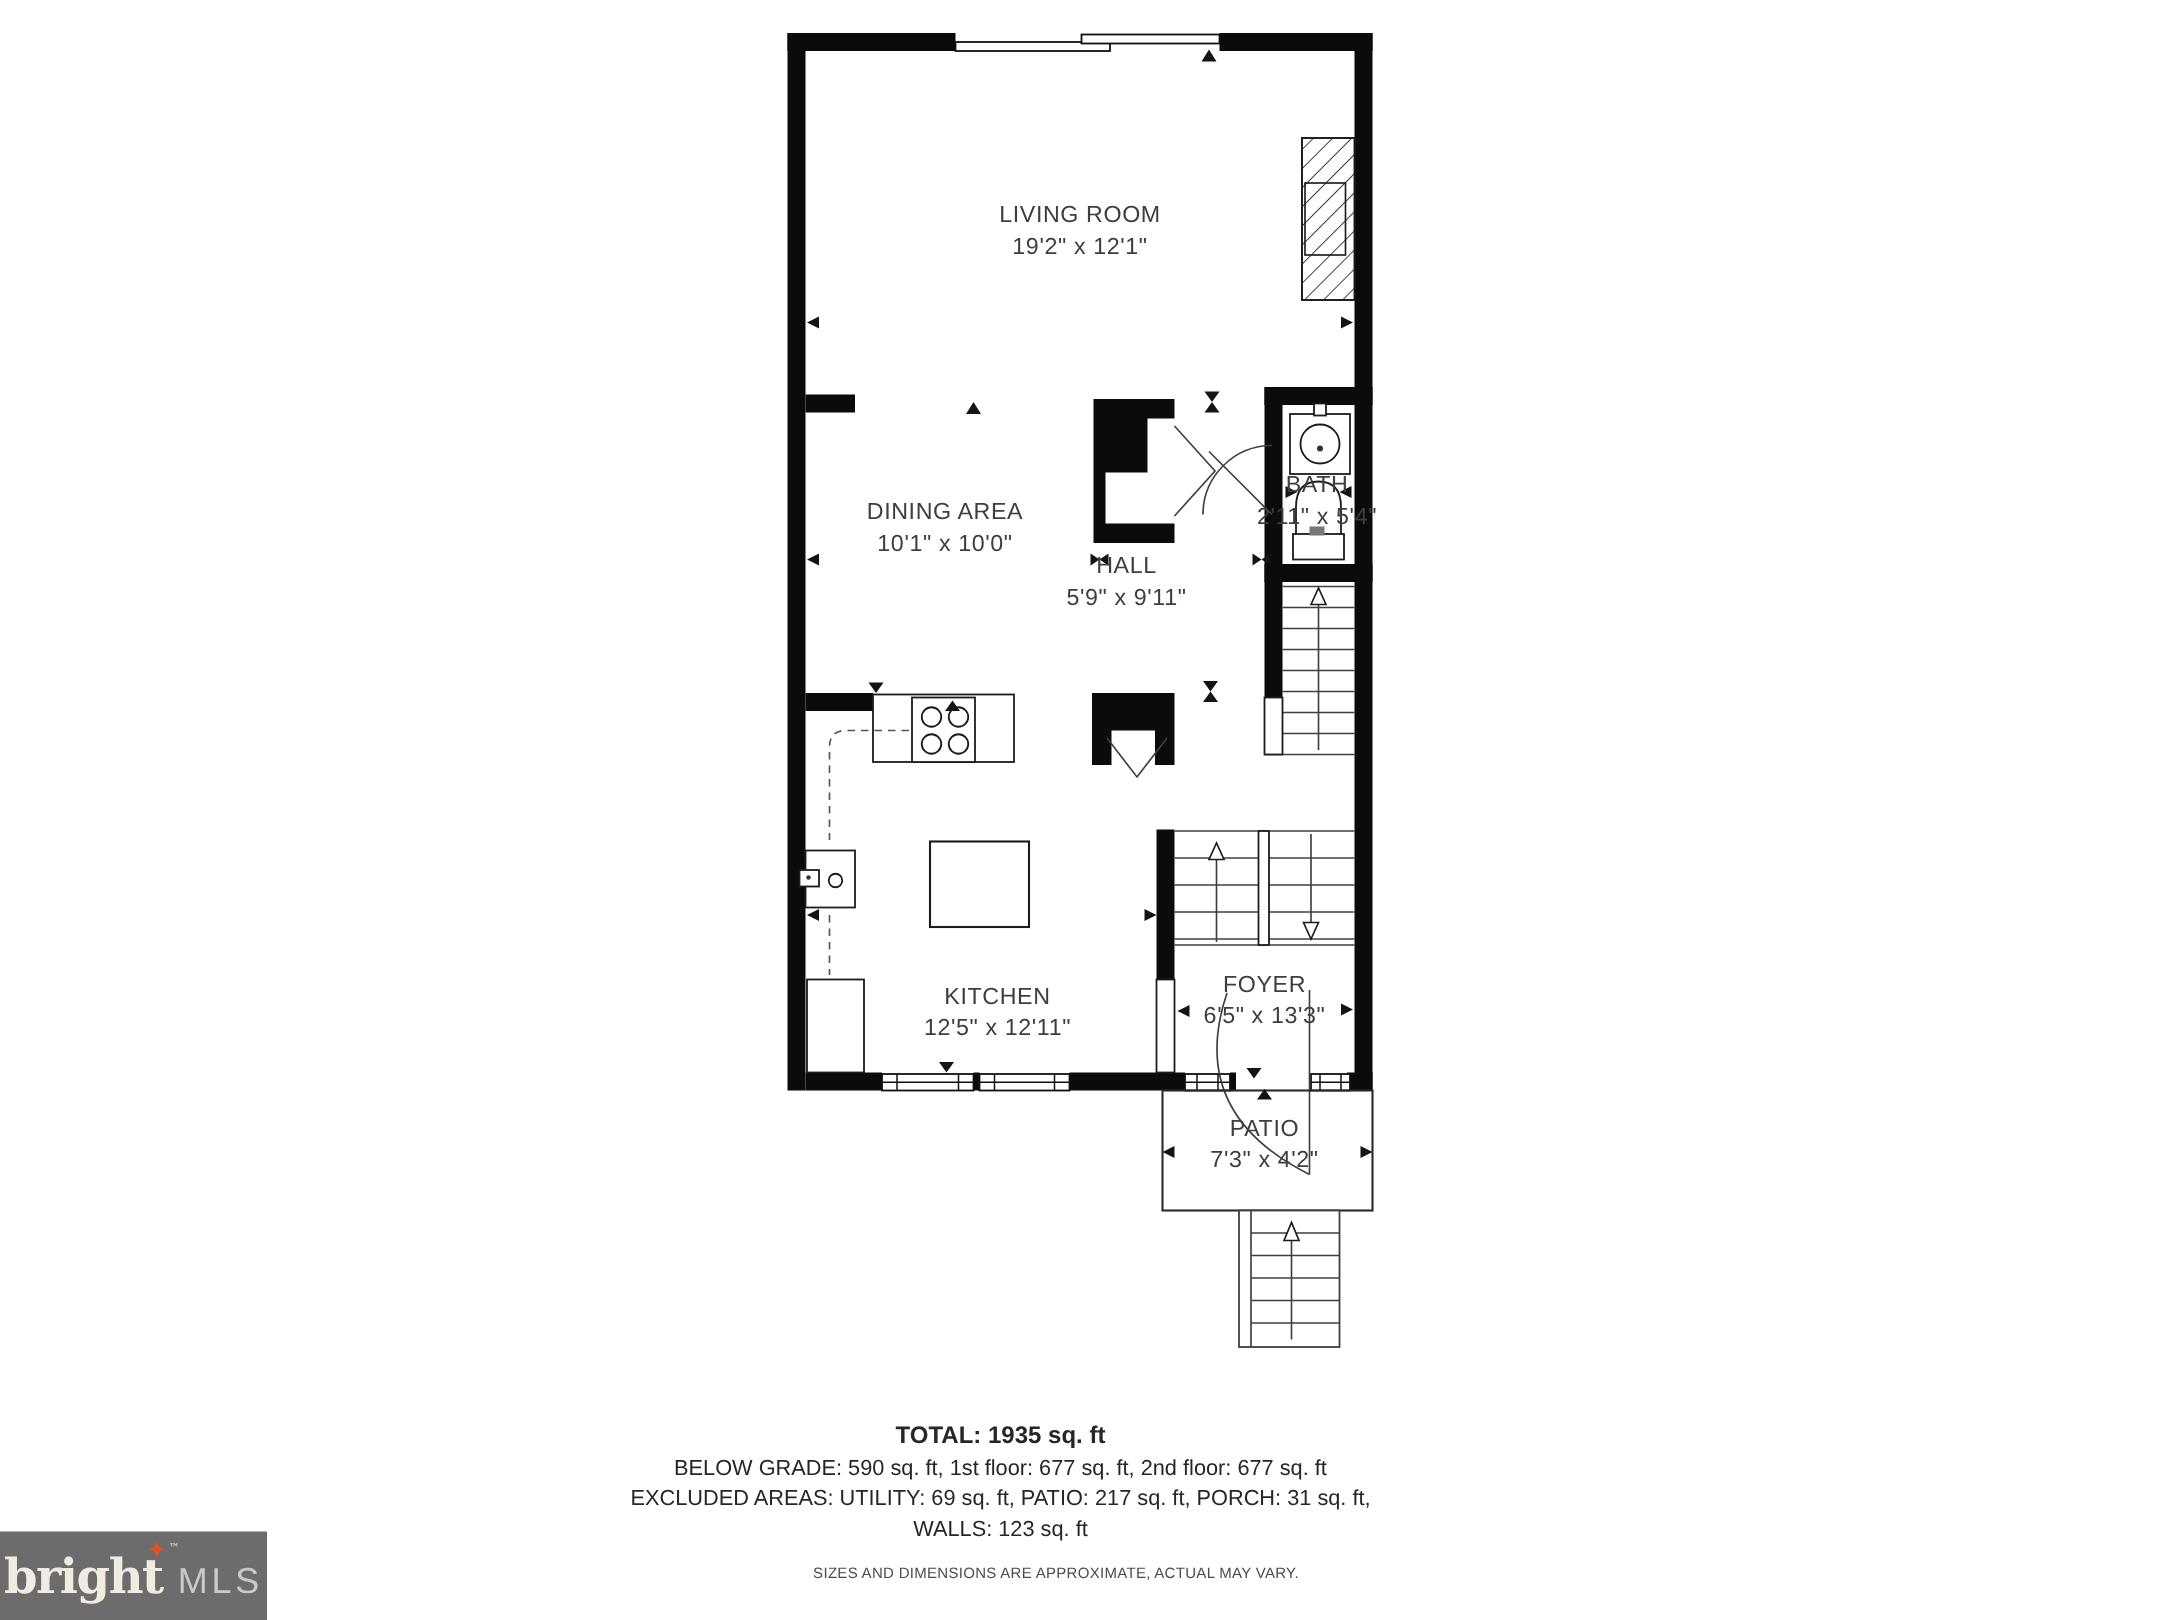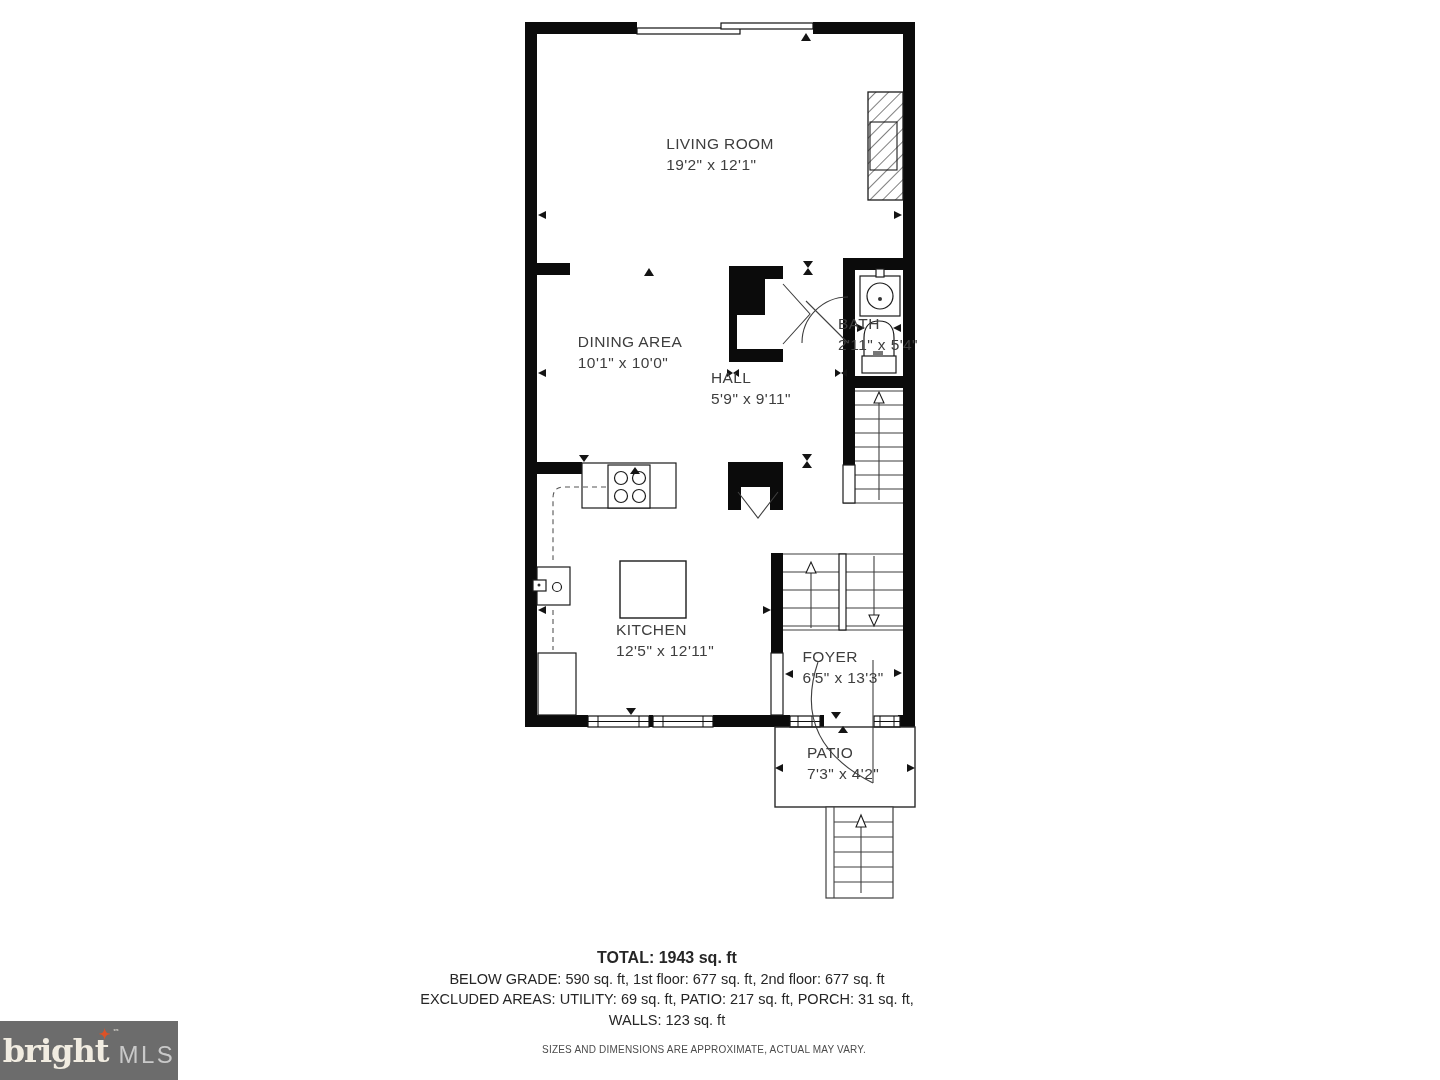--- a/index.html
+++ b/index.html
@@ -1,19 +1,19 @@
 <!DOCTYPE html>
 <html><head>
 <meta charset="utf-8">
 <style>
   html,body{margin:0;padding:0;background:#ffffff;}
   .canvas{position:relative;width:1440px;height:1080px;background:#fff;overflow:hidden;
           font-family:"Liberation Sans",sans-serif;}
   .plan-svg{position:absolute;left:0;top:0;}
-  .room-label{position:absolute;transform:translate(-50%,-50%);text-align:left;
+  .room-label{position:absolute;transform:translate(-50%,-50%);text-align:center;
               font-size:15.5px;line-height:21px;color:#3e3e3e;letter-spacing:.4px;white-space:nowrap;}
   .summary{position:absolute;transform:translateX(-50%);text-align:center;
            font-size:14.5px;line-height:20.5px;color:#262626;white-space:nowrap;}
   .summary-total{font-weight:bold;font-size:16px;}
   .disclaimer{position:absolute;transform:translateX(-50%);font-size:10px;color:#4c4c4c;
               letter-spacing:.2px;white-space:nowrap;}
   .logo{position:absolute;left:0;top:1021px;width:178px;height:59px;background:#6c6c6c;
         display:flex;align-items:center;justify-content:center;}
   .logo-bright{position:relative;font-family:"DejaVu Serif",serif;font-weight:bold;
                color:#f1ece1;font-size:32px;letter-spacing:-1px;line-height:1;}
@@ -223,35 +223,35 @@
     <div>10'1" x 10'0"</div>
   </div>
   <div class="room-label" style="left:878px;top:334px">
     <div>BATH</div>
     <div>2'11" x 5'4"</div>
   </div>
   <div class="room-label" style="left:751px;top:388px">
     <div>HALL</div>
     <div>5'9" x 9'11"</div>
   </div>
-  <div class="room-label" style="left:665px;top:640px">
+  <div class="room-label" style="left:665px;top:675px">
     <div>KITCHEN</div>
     <div>12'5" x 12'11"</div>
   </div>
   <div class="room-label" style="left:843px;top:667px">
     <div>FOYER</div>
     <div>6'5" x 13'3"</div>
   </div>
   <div class="room-label" style="left:843px;top:763px">
     <div>PATIO</div>
     <div>7'3" x 4'2"</div>
   </div>
 
   <div class="summary" style="left:667px;top:948px">
-    <div class="summary-total">TOTAL: 1943 sq. ft</div>
+    <div class="summary-total">TOTAL: 1935 sq. ft</div>
     <div>BELOW GRADE: 590 sq. ft, 1st floor: 677 sq. ft, 2nd floor: 677 sq. ft</div>
     <div>EXCLUDED AREAS: UTILITY: 69 sq. ft, PATIO: 217 sq. ft, PORCH: 31 sq. ft,</div>
     <div>WALLS: 123 sq. ft</div>
   </div>
 
   <div class="disclaimer" style="left:704px;top:1044px">SIZES AND DIMENSIONS ARE APPROXIMATE, ACTUAL MAY VARY.</div>
 
   <div class="logo">
     <span class="logo-bright">
       <span>bright</span>

